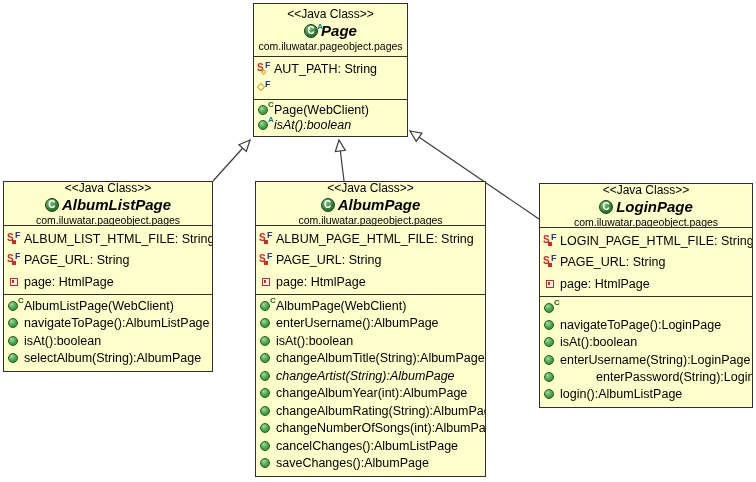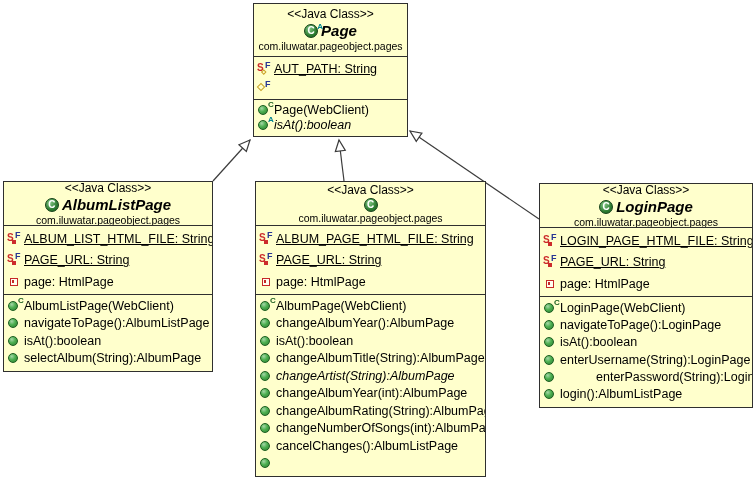--- a/index.html
+++ b/index.html
@@ -17,21 +17,21 @@
   .cname-row { display:flex; align-items:center; gap:3px; line-height:18px; }
   .cname { font-size:15px; font-weight:bold; white-space:nowrap;font-style:italic; }
   .cname.i { }
   .pkg { font-size:10.5px; line-height:13px; white-space:nowrap; }
 
   .comp { box-sizing:border-box; border-top:1.6px solid #2f2f2f; padding:2px 2px 0 3px;
           flex:0 0 auto; overflow:hidden; }
   .comp.methods { flex:1 1 auto; }
   .mrow { display:flex; align-items:center; }
   .mtext { font-size:12.5px; white-space:nowrap; }
-  .mtext.u { text-decoration:underline; }
+  .mtext.u { }
   .mtext.i { font-style:italic; }
 
   .micon { position:relative; width:17px; height:14px; flex:0 0 17px; }
   .ic-s   { position:absolute; left:0; top:0; font-size:10px; line-height:12px; font-weight:bold; color:#cc2b2b; }
   .ic-f   { position:absolute; left:8px; top:-2px; font-size:9px; line-height:10px; font-weight:bold; color:#283593; }
   .ic-sq  { position:absolute; left:5px; top:8px; width:4px; height:4px; background:#cc2b2b; }
   .ic-dtiny { position:absolute; left:5px; top:8px; width:3.5px; height:3.5px; border:1px solid #c9a227;
               transform:rotate(45deg); background:#ffffcc; box-sizing:border-box; }
   .ic-dia { position:absolute; left:1px; top:3px; width:6px; height:6px; border:1.5px solid #c9a227;
             transform:rotate(45deg); background:#ffffcc; box-sizing:border-box; }
@@ -175,20 +175,21 @@
         </div>
       </div>
     </div>
     <div class="uml-class" style="left: 255px; top: 181px; width: 231px; height: 296px;">
       <div class="chead" style="height: 43px;">
         <div class="stereo">&lt;&lt;Java Class&gt;&gt;</div>
         <div class="cname-row">
           <span class="cicon">
             <span class="ball">C</span>
           </span>
+          <span class="cname">AlbumPage</span>
         </div>
         <div class="pkg">com.iluwatar.pageobject.pages</div>
       </div>
       <div class="comp fields" style="height: 69px;">
         <div class="mrow" style="height: 21.6667px;">
           <span class="micon">
             <span class="ic-s">S</span>
             <span class="ic-sq"></span>
             <span class="ic-f">F</span>
           </span>
@@ -214,21 +215,21 @@
           <span class="micon">
             <span class="ic-dot"></span>
             <span class="ic-sup c">C</span>
           </span>
           <span class="mtext">AlbumPage(WebClient)</span>
         </div>
         <div class="mrow" style="height: 17.5px;">
           <span class="micon">
             <span class="ic-dot"></span>
           </span>
-          <span class="mtext">changeAlbumYear():AlbumPage</span>
+          <span class="mtext">enterUsername():AlbumPage</span>
         </div>
         <div class="mrow" style="height: 17.5px;">
           <span class="micon">
             <span class="ic-dot"></span>
           </span>
           <span class="mtext">isAt():boolean</span>
         </div>
         <div class="mrow" style="height: 17.5px;">
           <span class="micon">
             <span class="ic-dot"></span>
@@ -262,20 +263,21 @@
         <div class="mrow" style="height: 17.5px;">
           <span class="micon">
             <span class="ic-dot"></span>
           </span>
           <span class="mtext">cancelChanges():AlbumListPage</span>
         </div>
         <div class="mrow" style="height: 17.5px;">
           <span class="micon">
             <span class="ic-dot"></span>
           </span>
+          <span class="mtext">saveChanges():AlbumPage</span>
         </div>
       </div>
     </div>
     <div class="uml-class" style="left: 539px; top: 183px; width: 214px; height: 225px;">
       <div class="chead" style="height: 43px;">
         <div class="stereo">&lt;&lt;Java Class&gt;&gt;</div>
         <div class="cname-row">
           <span class="cicon">
             <span class="ball">C</span>
           </span>
@@ -306,21 +308,20 @@
           </span>
           <span class="mtext">page: HtmlPage</span>
         </div>
       </div>
       <div class="comp methods">
         <div class="mrow" style="height: 17.3333px;">
           <span class="micon">
             <span class="ic-dot"></span>
             <span class="ic-sup c">C</span>
           </span>
-          <span class="mtext">LoginPage(WebClient)</span>
         </div>
         <div class="mrow" style="height: 17.3333px;">
           <span class="micon">
             <span class="ic-dot"></span>
           </span>
           <span class="mtext">navigateToPage():LoginPage</span>
         </div>
         <div class="mrow" style="height: 17.3333px;">
           <span class="micon">
             <span class="ic-dot"></span>

